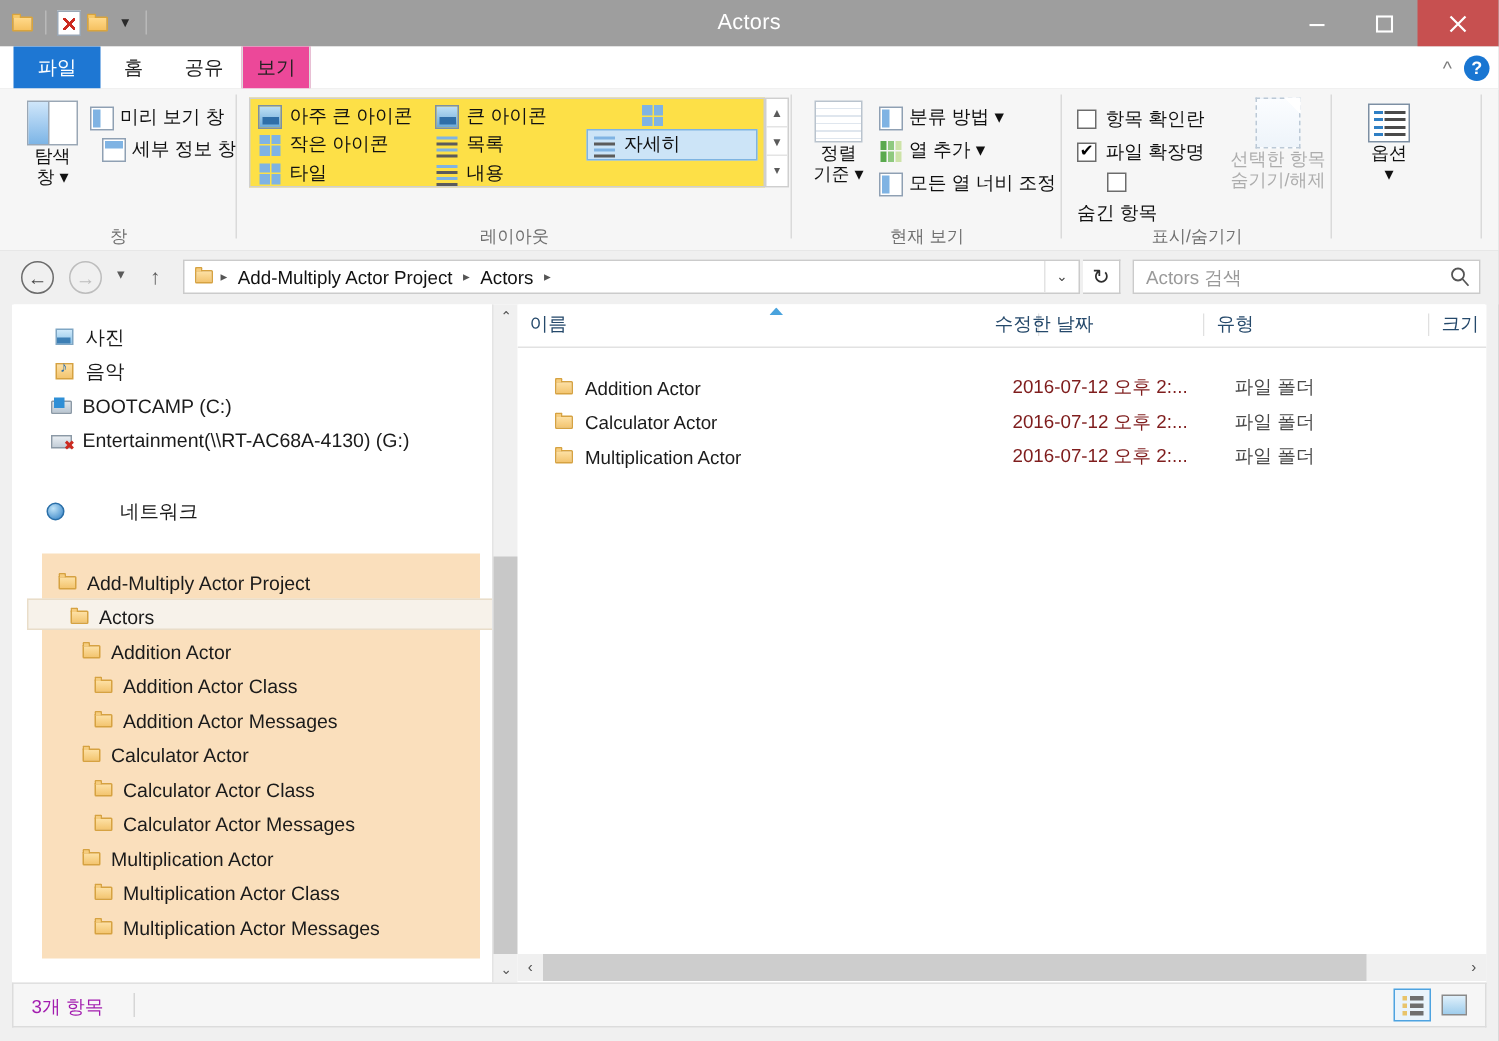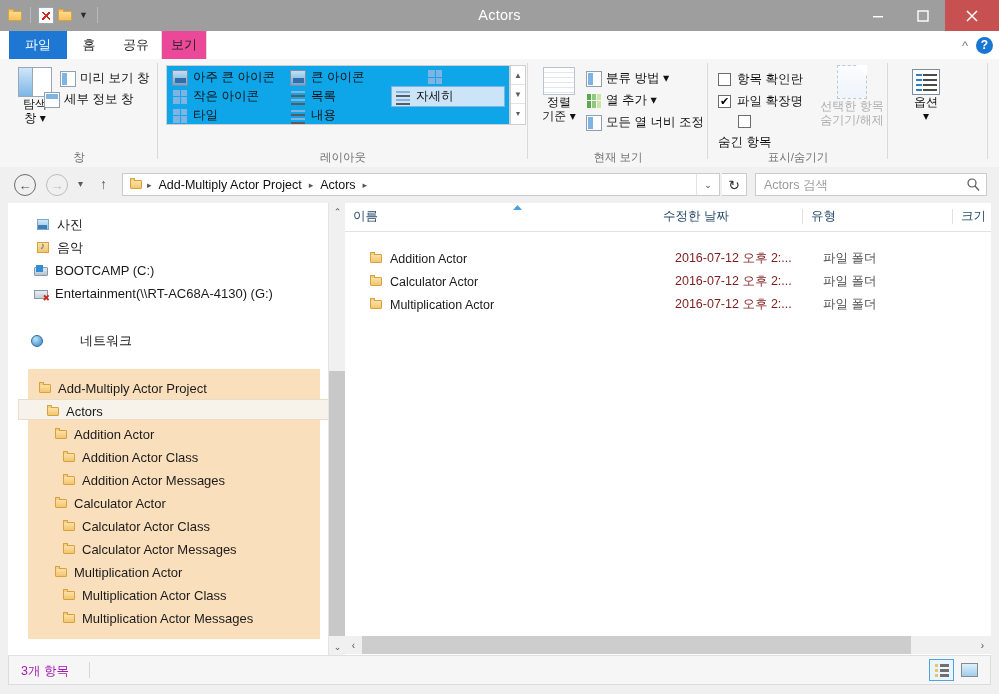--- a/index.html
+++ b/index.html
@@ -104,21 +104,21 @@
   .ic-pane16:after{content:"";position:absolute;left:1px;top:1px;width:5px;height:12px;background:#7fb3e3;}
   .ic-pane16b:after{left:1px;top:1px;width:12px;height:5px;}
   .tiles{display:grid;grid-template-columns:repeat(2,1fr);grid-gap:1px;width:14px;height:14px;margin:1px;}
   .tiles i{background:#7fb3e3;display:block;}
   .ic-photo{border:1px solid #7d8fa3;background:linear-gradient(#bfe0f5,#6aa8d8);box-sizing:border-box;}
   .ic-photo:after{content:"";position:absolute;left:2px;bottom:2px;width:11px;height:5px;background:#2f6ea8;}
   .listico{display:flex;flex-direction:column;gap:2px;width:14px;margin:2px 0 0 1px;}
   .listico i{height:2px;background:#5b5b5b;display:block;}
   .listico i.b{background:#7fb3e3;}
   .viewlist{
-    position:absolute;box-sizing:border-box;background:#0ea5e9;border:1px solid #cfcfcf;
+    position:absolute;box-sizing:border-box;background:#fde047;border:1px solid #cfcfcf;
   }
   .viewitem{
     position:absolute;display:flex;align-items:center;gap:5px;font-size:12.5px;
     color:#111;cursor:default;white-space:nowrap;padding:1px 3px;box-sizing:border-box;
   }
   .viewitem.sel{background:#cce4f7;border:1px solid #7eb4e2;}
   .spinner{position:absolute;width:16px;box-sizing:border-box;background:#fff;border:1px solid #cfcfcf;}
   .spinner div{
     height:18px;display:flex;align-items:center;justify-content:center;
     font-size:8px;color:#5b5b5b;cursor:default;border-bottom:1px solid #e4e4e4;
@@ -326,21 +326,21 @@
     <div class="rgroup" style="left:0;width:158px;">
       <div class="bigbtn" style="left:8px;top:8px;">
         <span class="pane-ico"></span>
         <span>탐색</span>
         <span>창 ▾</span>
       </div>
       <div class="smallitem" style="left:60px;top:11px;">
         <span class="ic16 ic-pane16"></span>
         <span>미리 보기 창</span>
       </div>
-      <div class="smallitem" style="left:44px;top:32px;">
+      <div class="smallitem" style="left:68px;top:32px;">
         <span class="ic16 ic-pane16 ic-pane16b"></span>
         <span>세부 정보 창</span>
       </div>
       <div class="glabel">창</div>
       <div class="gsep"></div>
     </div>
 
     <div class="rgroup" style="left:158px;width:370px;">
       <div class="viewlist" style="left:8px;top:6px;width:344px;height:60px;">
         <div class="viewitem" style="left:2px;top:2px;width:110px;">

